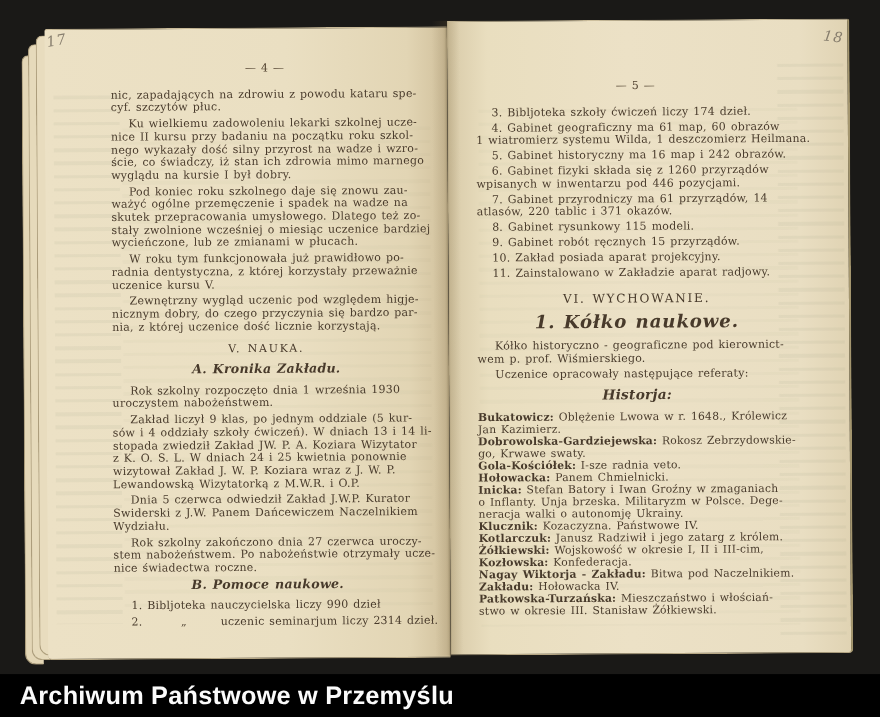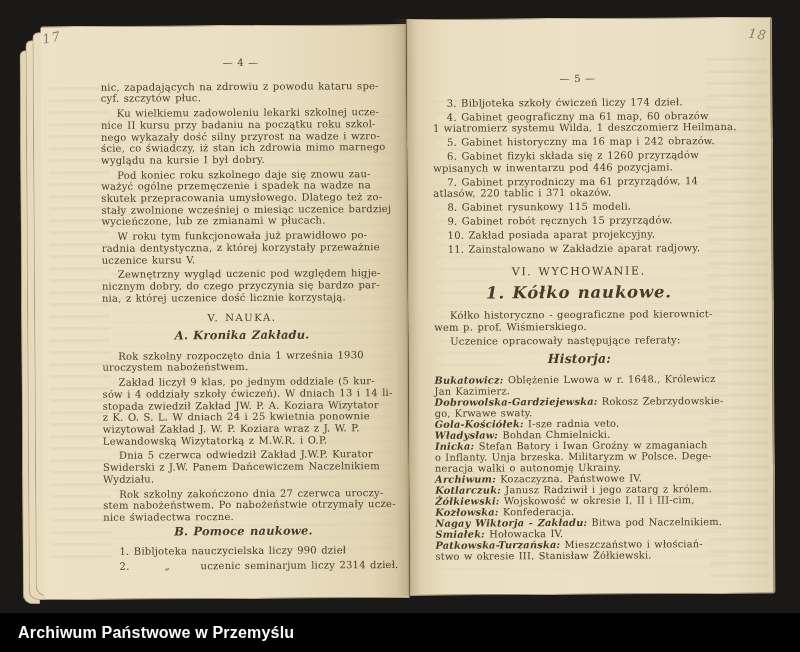--- a/index.html
+++ b/index.html
@@ -24,27 +24,27 @@
     font-size:10px;line-height:11.7px;letter-spacing:.2px;word-spacing:1px;}
   .col .para{white-space:pre;text-indent:16px;margin:0 0 3px 0;}
   .col .para.noindent{text-indent:0;}
   .pageno{text-align:center;text-indent:0;white-space:pre;margin:0 0 12px 0;color:#50412f;}
   .h-caps{text-align:center;letter-spacing:1.6px;margin:9px 0 6px 0;white-space:pre;}
   .h-ital{text-align:center;font-style:italic;font-weight:bold;font-size:11.5px;margin:2px 0 8px 0;white-space:pre;}
   .h-big{text-align:center;font-style:italic;font-weight:600;font-size:16.5px;letter-spacing:.8px;margin:10px 0 10px 0;white-space:pre;}
   .items .para{margin:0 0 2.2px 0;text-indent:14px;}
   .entries{font-size:9.8px;line-height:11px;}
   .entry{white-space:pre;margin:0;}
-  .entry .name{font-style:italic;font-weight:bold;}
+  .entry .name{font-weight:bold;}
   .folio{position:absolute;color:#867d6d;font-family:"DejaVu Serif",serif;font-style:italic;font-size:13px;letter-spacing:1px;}
   .folio.f17{left:44px;top:28px;transform:rotate(-10deg);}
   .folio.f18{left:750px;top:29px;transform:rotate(8deg);}
   .footer{position:absolute;left:0;top:613px;width:800px;height:39px;background:#000;}
   .footer .label{position:absolute;left:18px;top:0;line-height:39px;color:#fbfbfb;
-    font-family:"Liberation Sans","DejaVu Sans",sans-serif;font-weight:bold;font-size:16px;letter-spacing:.2px;}
+    font-family:"Liberation Sans","DejaVu Sans",sans-serif;font-weight:bold;font-size:23px;letter-spacing:.2px;}
 </style>
 </head>
 <body>
 
 <div class="photo">
   <div class="book">
     <div class="pedge edgeA"></div>
     <div class="pedge edgeB"></div>
     <div class="pedge edgeC"></div>
 
@@ -125,30 +125,30 @@
       <div class="para">Kółko historyczno - geograficzne pod kierownict-
 wem p. prof. Wiśmierskiego.</div>
       <div class="para">Uczenice opracowały następujące referaty:</div>
       <div class="h-ital" style="font-size:12.5px;margin:6px 0 9px 0;">Historja:</div>
       <div class="entries">
         <div class="entry"><span class="name">Bukatowicz:</span><span> Oblężenie Lwowa w r. 1648., Królewicz
 Jan Kazimierz.</span></div>
         <div class="entry"><span class="name">Dobrowolska-Gardziejewska:</span><span> Rokosz Zebrzydowskie-
 go, Krwawe swaty.</span></div>
         <div class="entry"><span class="name">Gola-Kościółek:</span><span> I-sze radnia veto.</span></div>
-        <div class="entry"><span class="name">Władysław:</span><span> Bohdan Chmielnicki.</span></div>
+        <div class="entry"><span class="name">Hołowacka:</span><span> Panem Chmielnicki.</span></div>
         <div class="entry"><span class="name">Inicka:</span><span> Stefan Batory i Iwan Groźny w zmaganiach
 o Inflanty. Unja brzeska. Militaryzm w Polsce. Dege-
 neracja walki o autonomję Ukrainy.</span></div>
-        <div class="entry"><span class="name">Archiwum:</span><span> Kozaczyzna. Państwowe IV.</span></div>
+        <div class="entry"><span class="name">Klucznik:</span><span> Kozaczyzna. Państwowe IV.</span></div>
         <div class="entry"><span class="name">Kotlarczuk:</span><span> Janusz Radziwił i jego zatarg z królem.</span></div>
         <div class="entry"><span class="name">Żółkiewski:</span><span> Wojskowość w okresie I, II i III-cim,</span></div>
         <div class="entry"><span class="name">Kozłowska:</span><span> Konfederacja.</span></div>
         <div class="entry"><span class="name">Nagay Wiktorja - Zakładu:</span><span> Bitwa pod Naczelnikiem.</span></div>
-        <div class="entry"><span class="name">Smiałek:</span><span> Hołowacka IV.</span></div>
+        <div class="entry"><span class="name">Zakładu:</span><span> Hołowacka IV.</span></div>
         <div class="entry"><span class="name">Patkowska-Turzańska:</span><span> Mieszczaństwo i włościań-
 stwo w okresie III. Stanisław Żółkiewski.</span></div>
       </div>
     </div>
   </div>
 </div>
 
 <div class="footer">
   <div class="label">Archiwum Państwowe w Przemyślu</div>
 </div>

